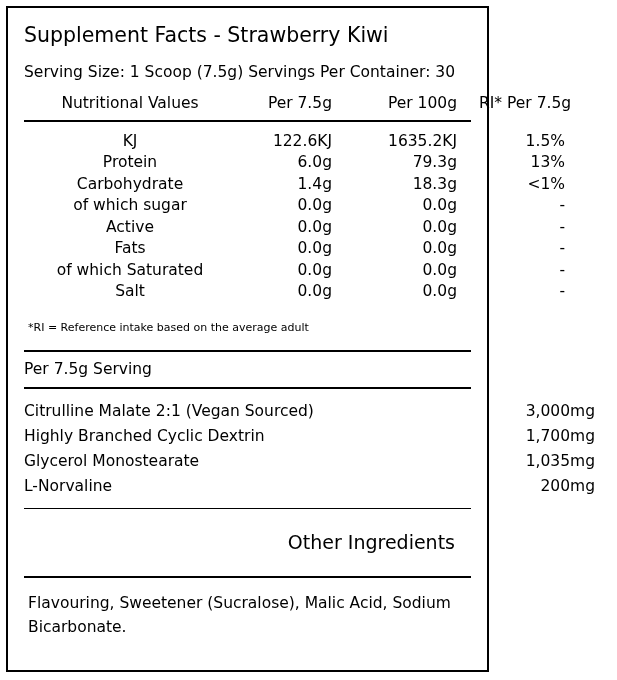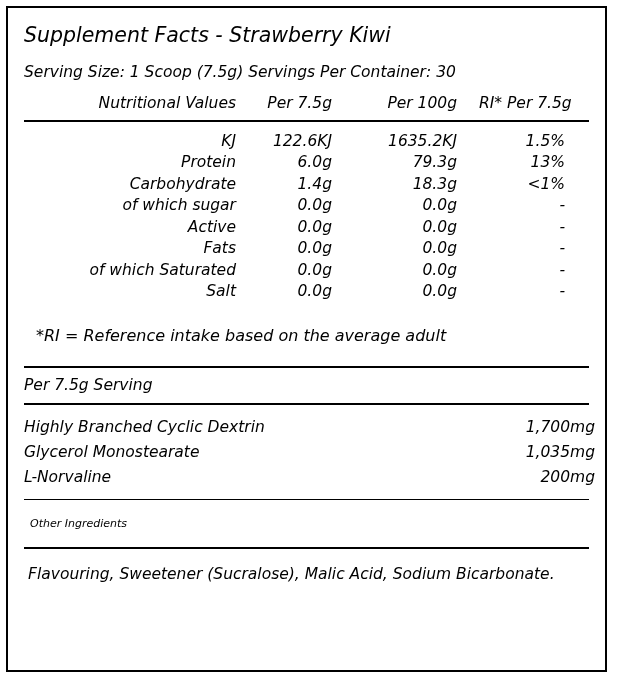--- a/index.html
+++ b/index.html
@@ -11,26 +11,25 @@
     width: 617px;
     height: 680px;
     font-family: "DejaVu Sans", sans-serif;
     color: #000000;
     -webkit-font-smoothing: antialiased;
   }
   .panel {
     position: absolute;
     left: 6px;
     top: 6px;
-    width: 601px;
+    width: 483px;
     height: 666px;
     border: 2px solid #000000;
     box-sizing: border-box;
     background: #ffffff;
-    font-style: italic;
   }
   .inner {
     position: absolute;
     left: 16px;
     top: 14px;
     right: 16px;
   }
   .title {
     font-size: 20.5px;
     line-height: 26px;
@@ -51,21 +50,21 @@
   table.nutri {
     table-layout: fixed;
   }
   .nutri col.c1 { width: 212px; }
   .nutri col.c2 { width: 118px; }
   .nutri col.c3 { width: 125px; }
   .nutri col.c4 { width: 116px; }
   .nutri th, .nutri td {
     padding: 0;
     font-weight: normal;
-    text-align: right;
+    text-align: center;
     line-height: 21.5px;
     white-space: nowrap;
   }
   .nutri th.num, .nutri td.num {
     text-align: right;
     padding-right: 22px;
   }
   .nutri th.ri, .nutri td.ri {
     text-align: right;
     padding-right: 30px;
@@ -84,23 +83,23 @@
     border: 0;
     border-top: 1.5px solid #000000;
     margin: 0;
     height: 0;
   }
   .sp-7 { height: 7px; }
   .sp-9 { height: 9px; }
   .sp-10 { height: 10px; }
   .sp-12 { height: 12px; }
   .footnote {
-    font-size: 16px;
+    font-size: 11px;
     line-height: 17px;
-    margin: 12px;
+    margin: 4px;
     white-space: nowrap;
   }
   .section-head {
     font-size: 15.5px;
     line-height: 21px;
     display: flex;
     white-space: nowrap;
   }
   .section-head .left { width: 345px; }
   table.active {
@@ -111,23 +110,24 @@
   .active td {
     padding: 0;
     line-height: 25px;
     font-size: 15.5px;
     white-space: nowrap;
   }
   .active td.amt {
     text-align: right;
   }
   .other-head {
-    font-size: 11px;
+    font-size: 19px;
     line-height: 21px;
-    margin: 6px;
+    margin: 16px;
+    text-align: right;
   }
   .other-body {
     font-size: 15.5px;
     line-height: 24px;
     margin: 4px;
   }
 </style>
 </head>
 <body>
 
@@ -232,20 +232,24 @@
     <hr class="rule">
     <div class="sp-10"></div>
 
     <table class="active">
       <colgroup>
         <col class="a1">
           <col class="a2">
       </colgroup>
       <tbody>
         <tr>
+          <td>Citrulline Malate 2:1 (Vegan Sourced)</td>
+          <td class="amt">3,000mg</td>
+        </tr>
+        <tr>
           <td>Highly Branched Cyclic Dextrin</td>
           <td class="amt">1,700mg</td>
         </tr>
         <tr>
           <td>Glycerol Monostearate</td>
           <td class="amt">1,035mg</td>
         </tr>
         <tr>
           <td>L-Norvaline</td>
           <td class="amt">200mg</td>

